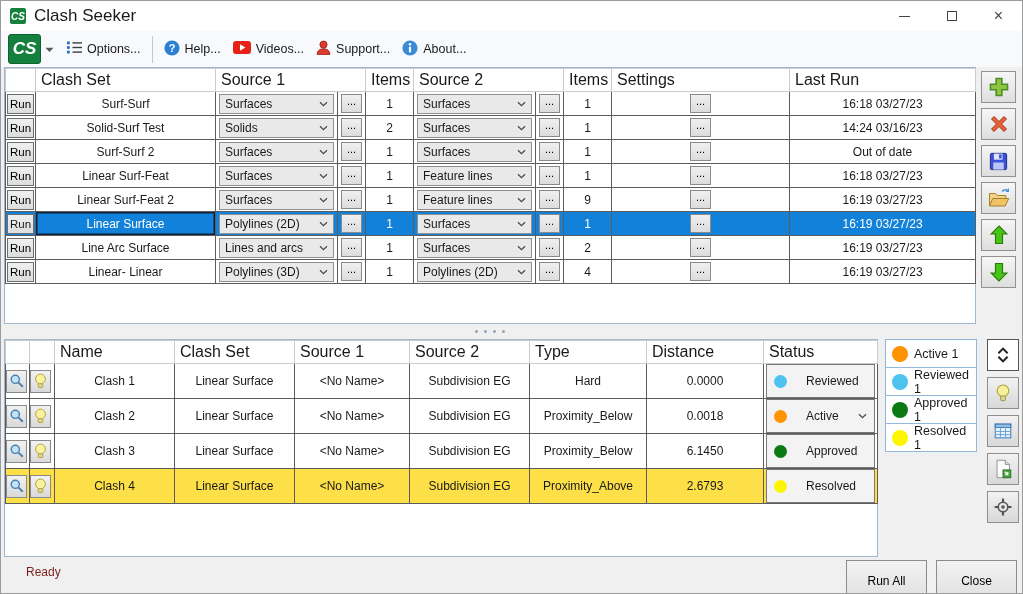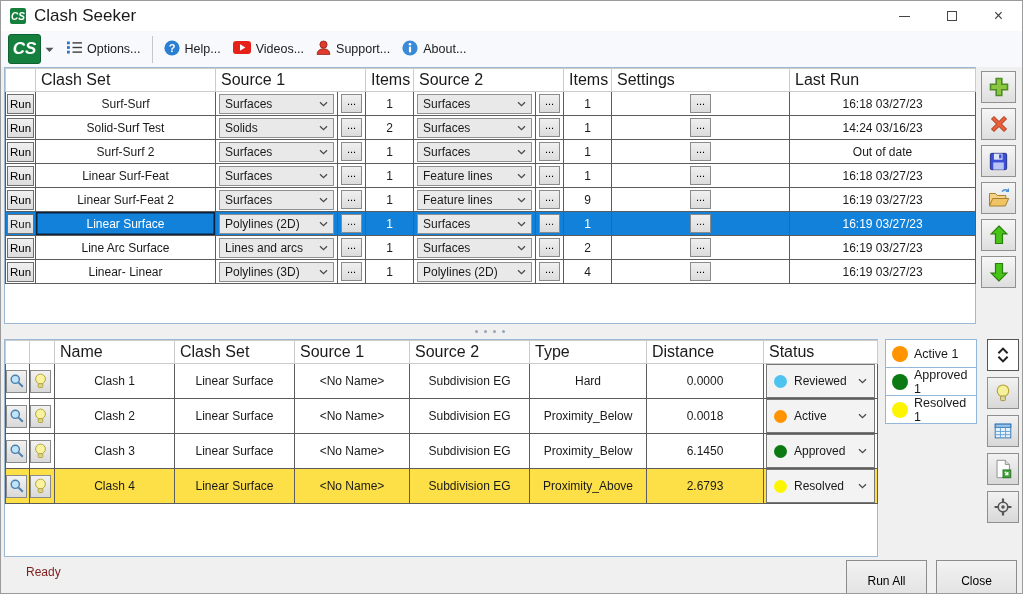--- a/index.html
+++ b/index.html
@@ -42,21 +42,21 @@
     background:linear-gradient(#f0f0f0,#dddddd); border:1px solid #6f6f6f; font-size:11.5px;
     font-family:"Liberation Sans",sans-serif; }
   .mini-btn { width:21px; height:19px; background:linear-gradient(#f0f0f0,#dcdcdc); border:1px solid #8a8a8a;
     font-size:11px; line-height:6px; padding:0 0 6px 0; font-family:"Liberation Sans",sans-serif; }
   .dd { display:flex; align-items:center; justify-content:space-between; height:20px; margin:0 3px;
     background:#e9e9e9; border:1px solid #919191; padding:0 5px; font-size:12px; }
   .dd span { overflow:hidden; white-space:nowrap; }
   tr.selected td { background:#1181d9; color:#fff; }
   tr.selected td.c-name { box-shadow:inset 0 0 0 1.5px #10223a; }
   tr.selected .dd, tr.selected .mini-btn, tr.selected .run-btn { color:#1a1a1a; }
-  .status-dd { display:flex; align-items:center; gap:7px; height:34px; margin:0 2px;
+  .status-dd { display:flex; align-items:center; gap:19px; height:34px; margin:0 2px;
     background:#f3f3f3; border:1px solid #777; padding:0 7px; }
   .status-dot { width:13px; height:13px; border-radius:50%; flex:none; }
   .status-dd .chev { margin-left:auto; }
   .icon-btn { width:21px; height:23px; background:linear-gradient(#f2f2f2,#d9d9d9); border:1px solid #8a8a8a;
     display:flex; align-items:center; justify-content:center; padding:0; }
   .results-table tr:last-child td { background:#fde047; }
   .results-table tr:last-child .status-dd { background:#f3f3f3; }
   
   .side-tools { position:absolute; left:980px; top:70px; display:flex; flex-direction:column; gap:5px; }
   .side-btn { width:35px; height:32px; background:linear-gradient(#f6f6f6,#dedede); border:1px solid #919191;
@@ -624,20 +624,24 @@
         </tbody>
     </table>
   </div>
 
   <div class="legend">
       <div class="legend-item">
         <span class="legend-dot" style="background:#ff9300"></span>
         <span>Active 1</span>
       </div>
       <div class="legend-item">
+        <span class="legend-dot" style="background:#4dc3f0"></span>
+        <span>Reviewed 1</span>
+      </div>
+      <div class="legend-item">
         <span class="legend-dot" style="background:#0b7a12"></span>
         <span>Approved 1</span>
       </div>
       <div class="legend-item">
         <span class="legend-dot" style="background:#fdf500"></span>
         <span>Resolved 1</span>
       </div>
     </div>
 
   <div class="result-tools">

